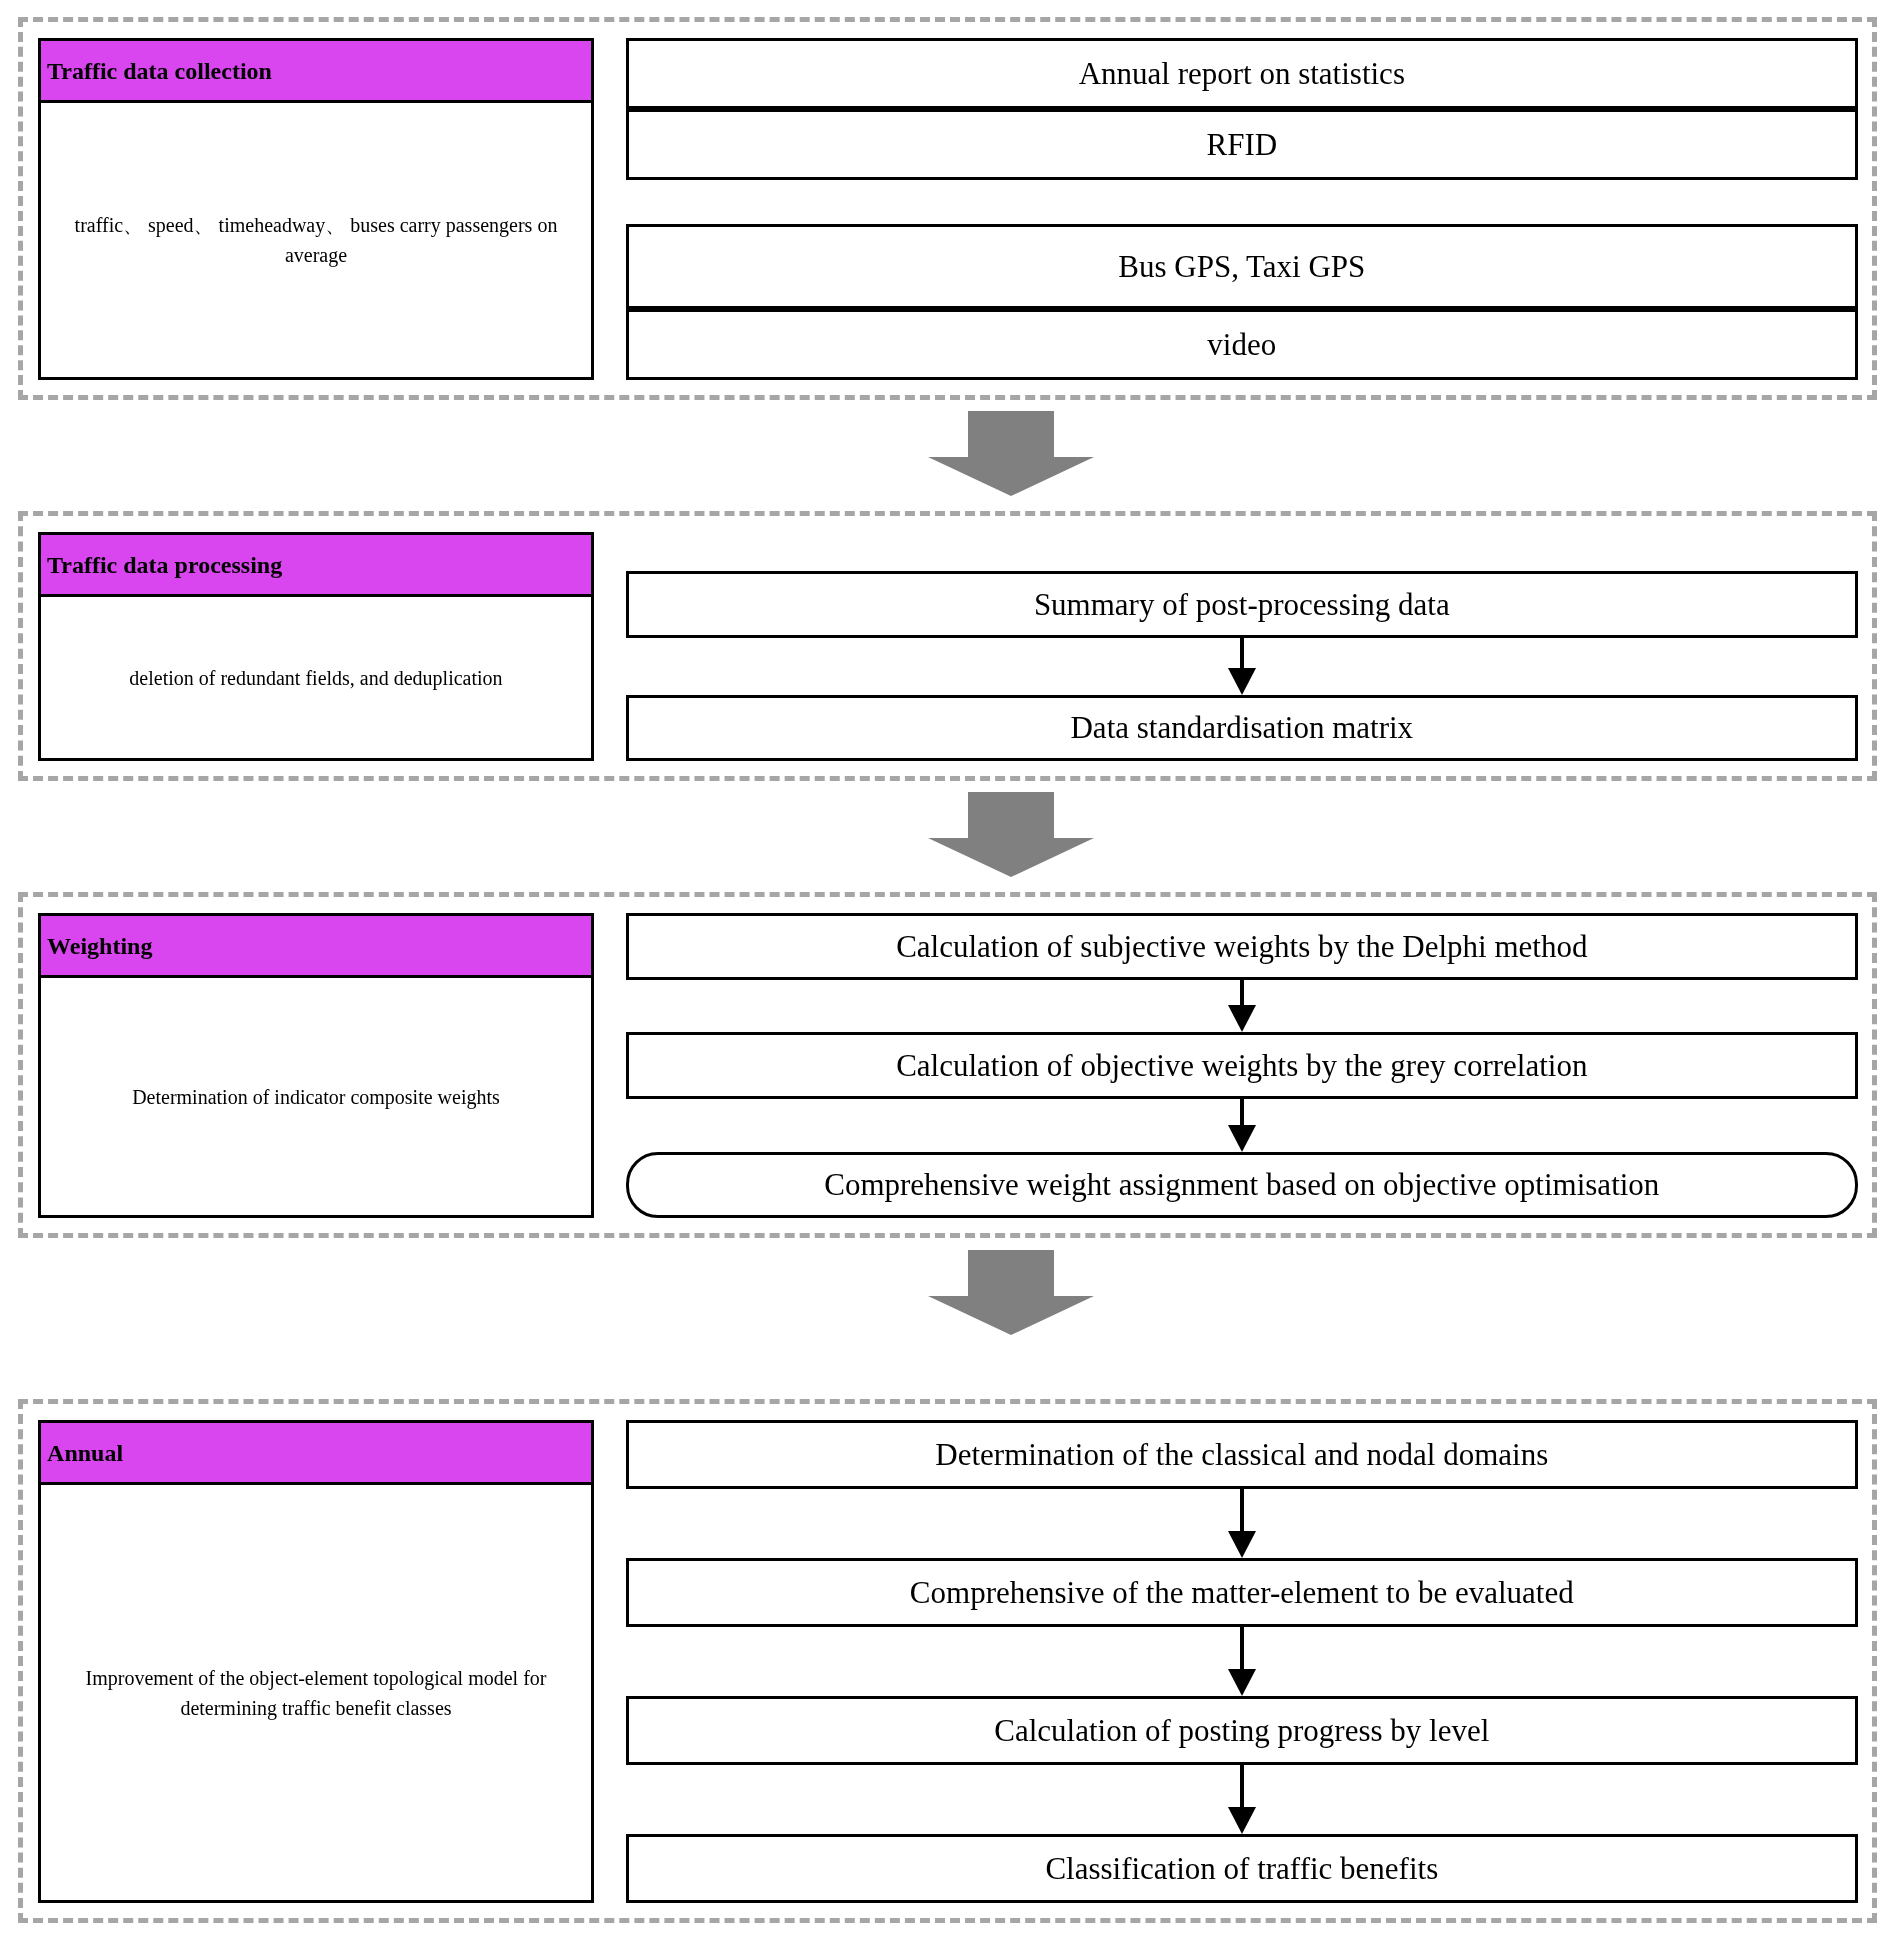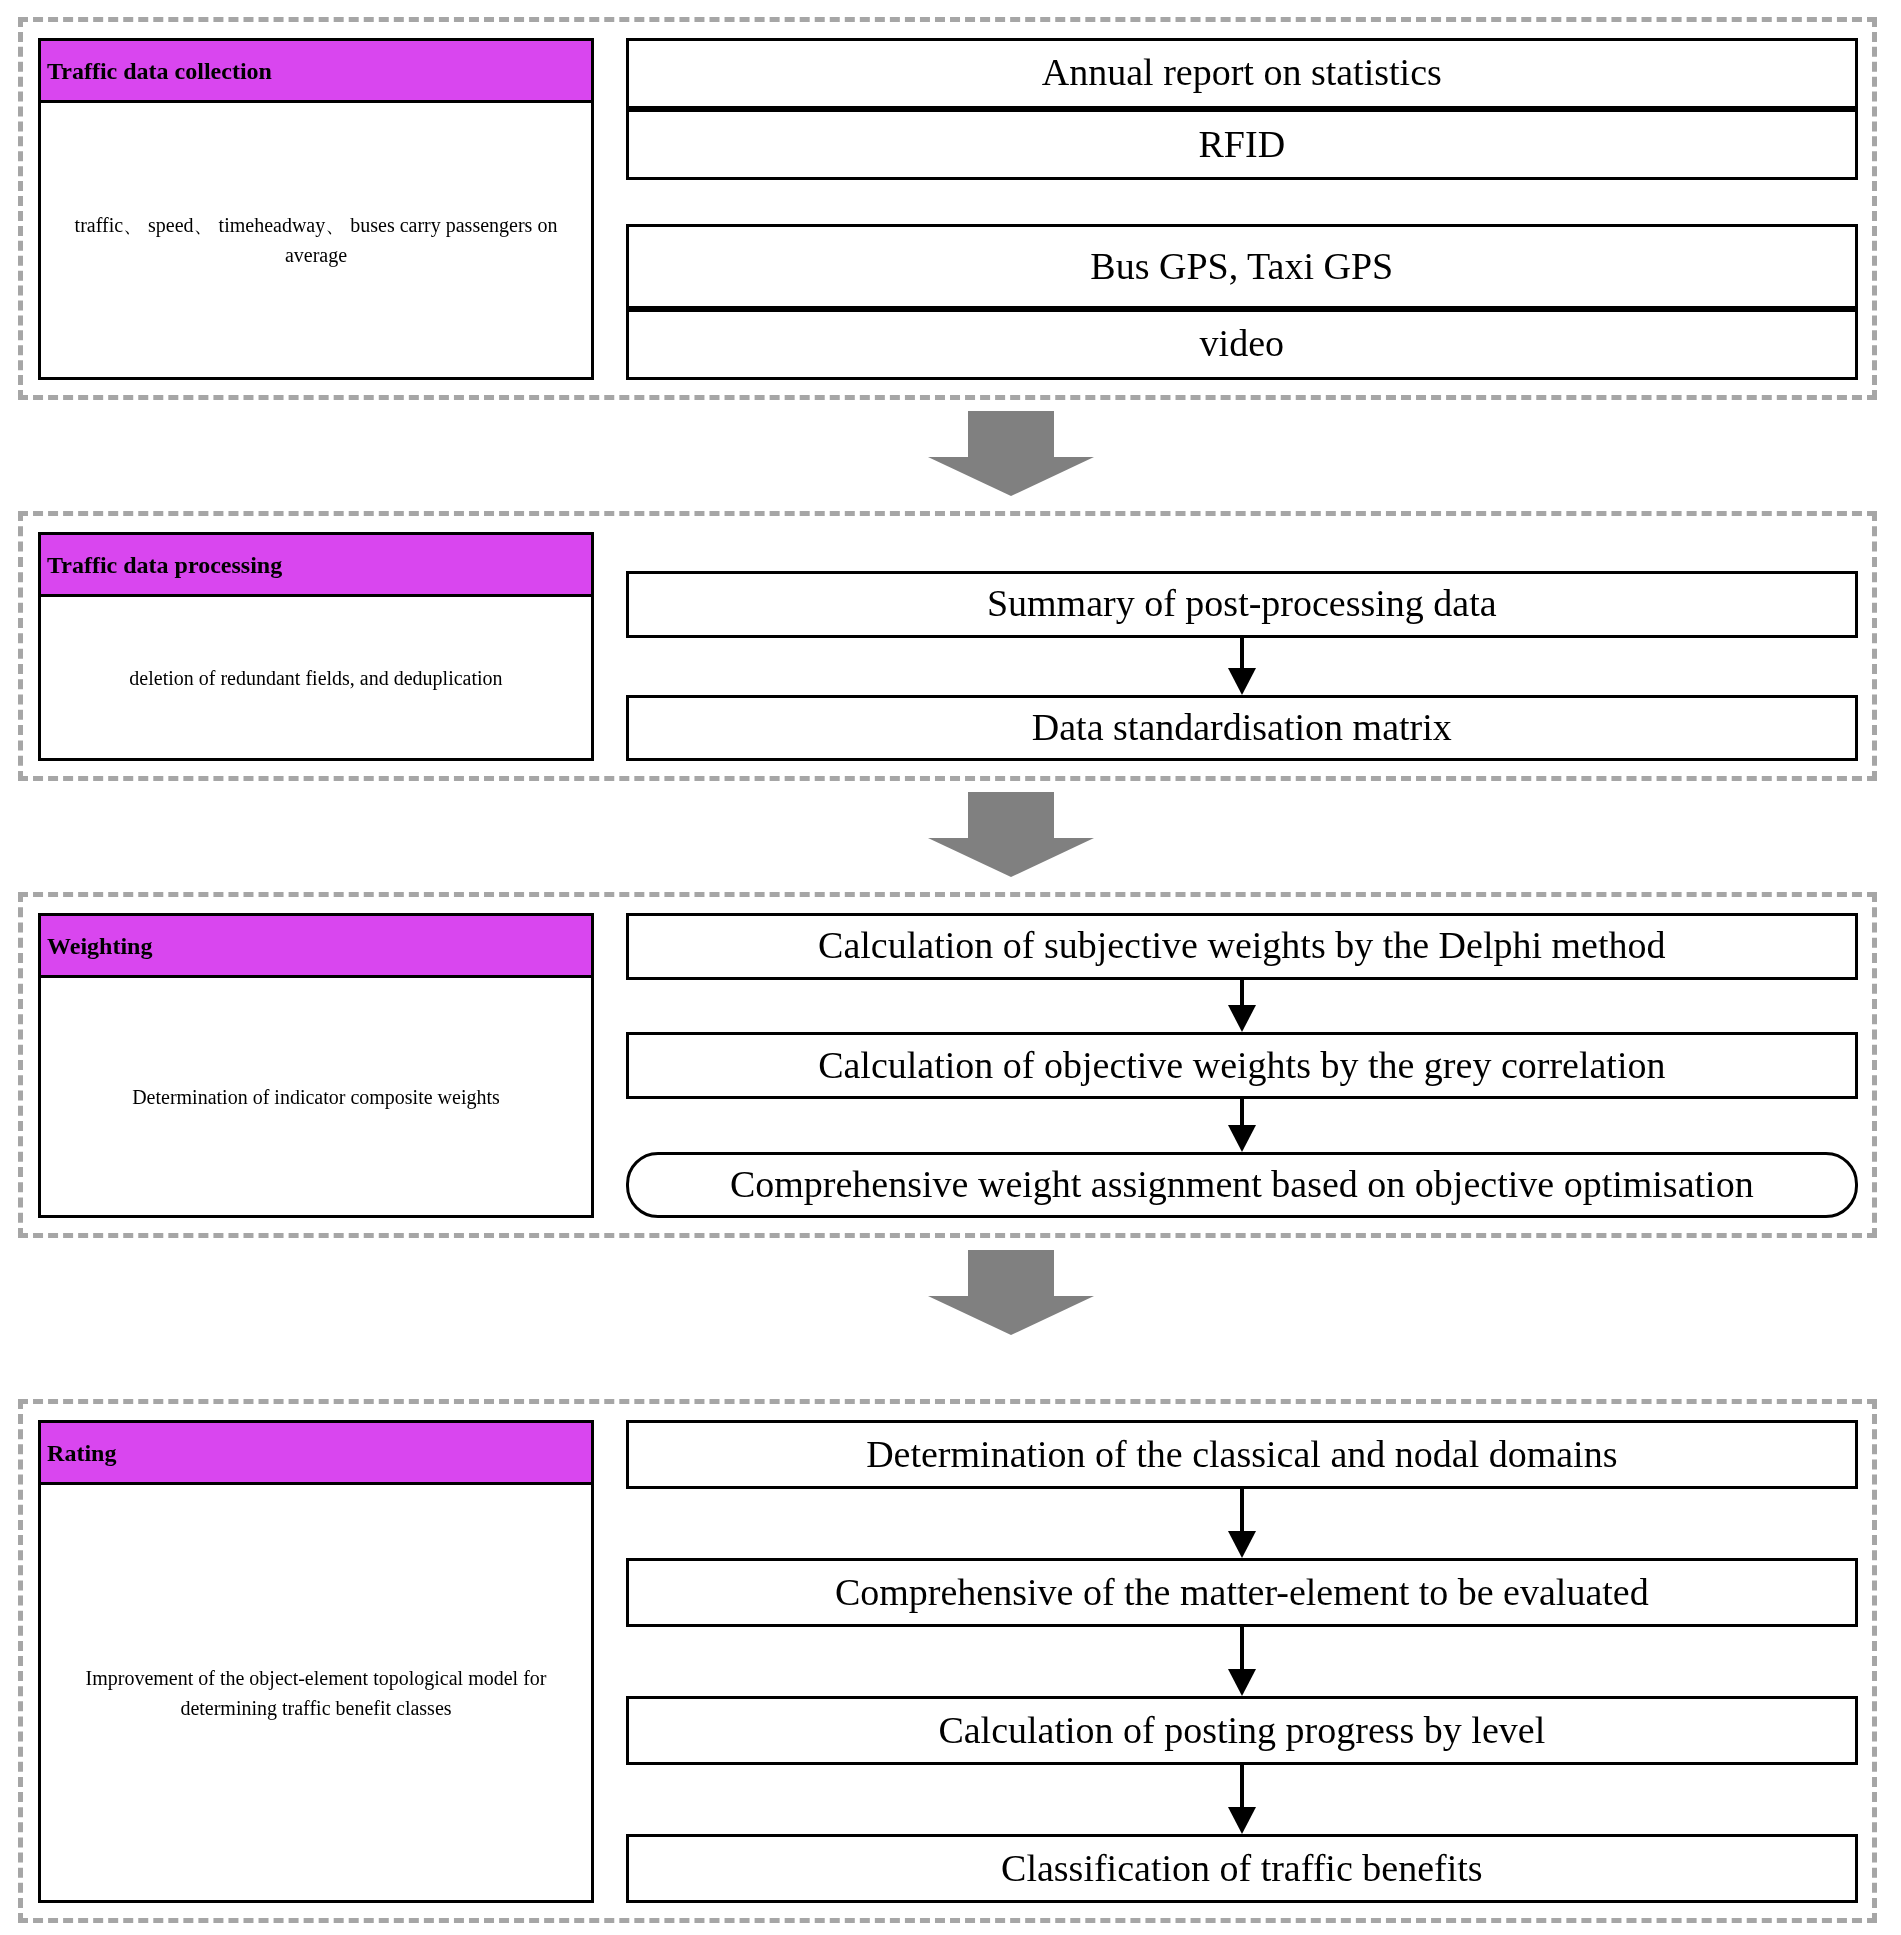--- a/index.html
+++ b/index.html
@@ -67,21 +67,21 @@
     display:flex;
     flex-direction:column;
     position:relative;
   }
   .steps.gap-even{justify-content:space-between;}
   .step-box{
     box-sizing:border-box;
     border:3.1px solid #000;
     background:#fff;
     text-align:center;
-    font-size:38px;
+    font-size:31px;
     line-height:1.2;
     display:flex;
     align-items:center;
     justify-content:center;
     padding:6.1px 13.4px;
   }
   
   .connector{
     position:relative;
     align-self:center;
@@ -196,21 +196,21 @@
   </div>
 
   <div class="big-arrow" style="top:1250px;">
     <div class="shaft"></div>
     <div class="head"></div>
   </div>
 
   <div class="section" style="left:18.3px;top:1399px;width:1859px;height:524px;">
     <div class="sec-inner">
       <div class="stage-card">
-        <div class="stage-head">Rating</div>
+        <div class="stage-head">Annual</div>
         <div class="stage-body">Improvement of the object-element topological model for determining traffic benefit classes</div>
       </div>
       <div class="steps" style="justify-content:flex-start;">
         <div class="step-box" style="height:73px;">Determination of the classical and nodal domains</div>
         <div class="connector" style="height:75px;">
           <div class="shaft"></div>
           <div class="head"></div>
         </div>
         <div class="step-box" style="height:73px;">Comprehensive of the matter-element to be evaluated</div>
         <div class="connector" style="height:75px;">

